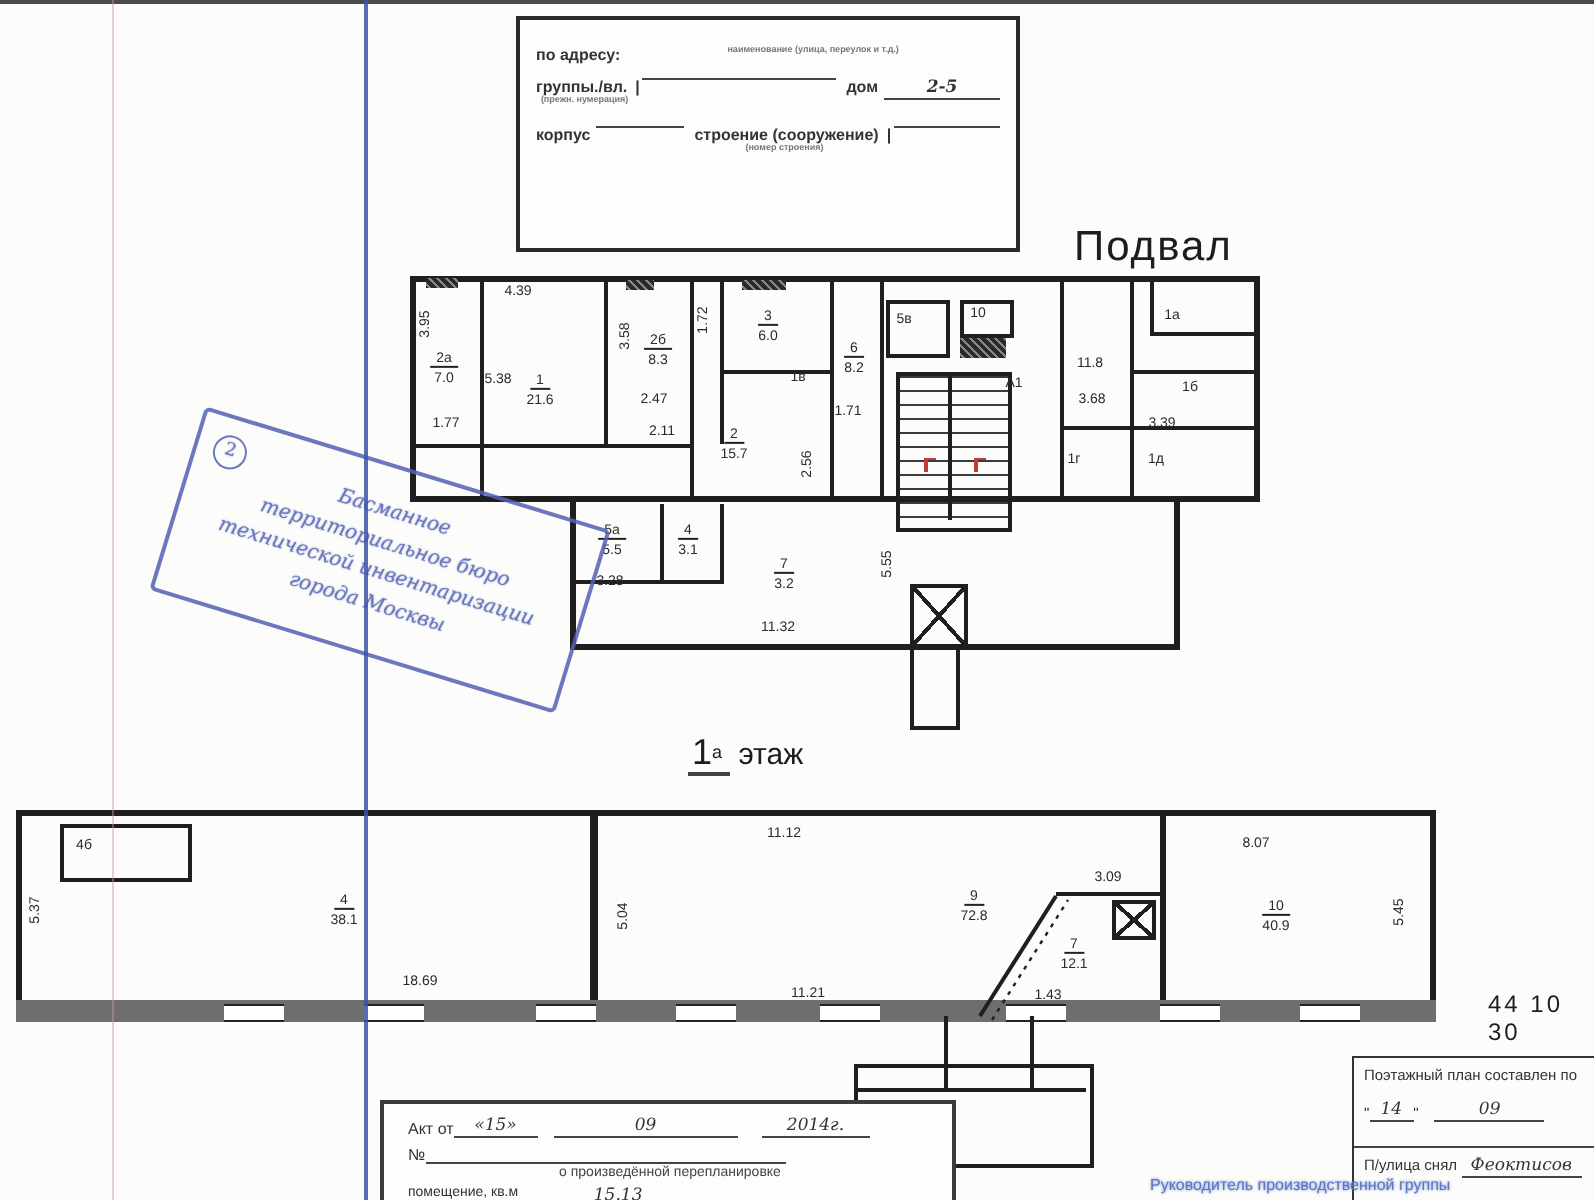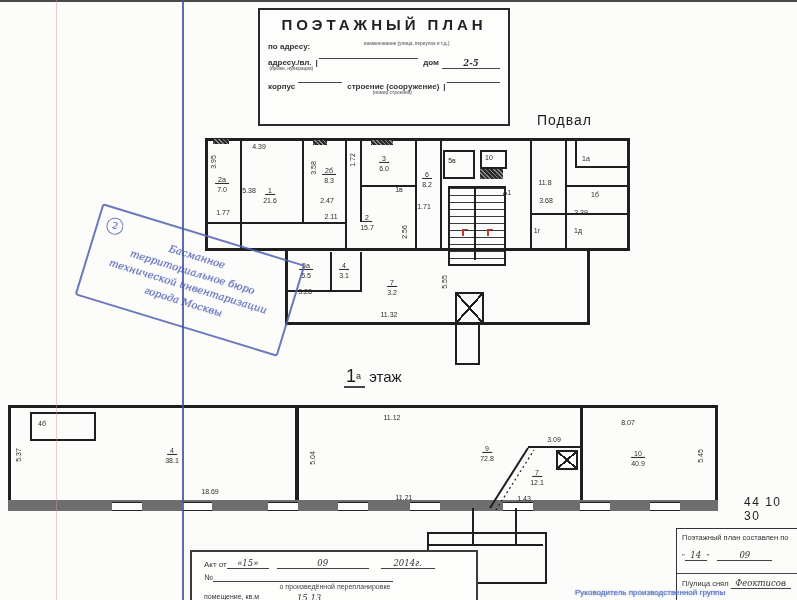--- a/index.html
+++ b/index.html
@@ -20,21 +20,21 @@
     linear-gradient(to bottom right,transparent calc(50% - 1px),#1f1f1f calc(50% - 1px) calc(50% + 1px),transparent calc(50% + 1px));}
   .win{position:absolute;top:502px;height:7px;background:#fff;border-top:1px solid #222;border-bottom:1px solid #222;}
   
   .dim{position:absolute;font-size:7px;color:#2b2b2b;transform:translate(-50%,-50%);white-space:nowrap;z-index:6;}
   .dim.v{transform:translate(-50%,-50%) rotate(-90deg);}
   .room{position:absolute;transform:translate(-50%,-50%);text-align:center;line-height:1.05;z-index:6;}
   .room .rn{display:inline-block;font-size:7px;border-bottom:1px solid #222;padding:0 3px;color:#2b2b2b;}
   .room .ra{display:block;font-size:7px;color:#2b2b2b;}
   .redtick{position:absolute;width:4px;height:6px;border-left:2px solid #c23b3b;border-top:1px solid #c23b3b;z-index:7;}
   
-  .t-podval{position:absolute;left:537px;top:112px;font-size:14px;color:#1d1d1d;letter-spacing:1px;}
+  .t-podval{position:absolute;left:537px;top:112px;font-size:21px;color:#1d1d1d;letter-spacing:1px;}
   .t-floor1{position:absolute;left:344px;top:366px;font-size:15px;color:#1d1d1d;}
   .t-floor1 .big{font-size:18px;border-bottom:2px solid #444;padding:0 4px 0 2px;}
   .t-floor1 .sup{font-size:9px;vertical-align:3px;}
   
   .tblock{position:absolute;left:258px;top:8px;width:252px;height:118px;border:2px solid #2a2a2a;
           background:#fdfdfc;padding:4px 8px;box-sizing:border-box;z-index:4;}
   .tblock .ttl{text-align:center;font-weight:bold;font-size:15px;letter-spacing:4px;margin:2px 0 8px 0;color:#222;}
   .frow{display:flex;align-items:flex-start;font-size:8px;margin-top:9px;color:#333;font-weight:bold;}
   .frow .lab{white-space:nowrap;margin-right:3px;}
   .useg{border-bottom:1px solid #444;text-align:center;font-family:"DejaVu Serif",serif;font-style:italic;font-size:8.5px;}
@@ -68,30 +68,29 @@
 </head>
 <body>
 
 <div class="page">
 
   <div class="scan-top"></div>
   <div class="vline-pink"></div>
   <div class="vline-blue"></div>
 
   <div class="tblock">
-    <div class="ttl">ПОЭТАЖНЫЙ ПЛАН</div>
     <div class="frow">
       <span class="lab">по адресу:</span>
       <span style="flex:1">
         <span class="cap" style="display:block">наименование (улица, переулок и т.д.)</span>
       </span>
     </div>
     <div class="frow" style="margin-top:7px">
       <span>
-        <span class="lab">адресу./вл.</span>
+        <span class="lab">группы./вл.</span>
         <span class="cap" style="display:block">(прежн. нумерация)</span>
       </span>
       <span style="margin:0 1px">|</span>
       <span class="useg" style="flex:1"></span>
       <span class="lab" style="margin-left:5px">дом</span>
       <span class="useg" style="width:58px">2-5</span>
     </div>
     <div class="frow" style="margin-top:10px">
       <span class="lab">корпус</span>
       <span class="useg" style="width:44px"></span>

